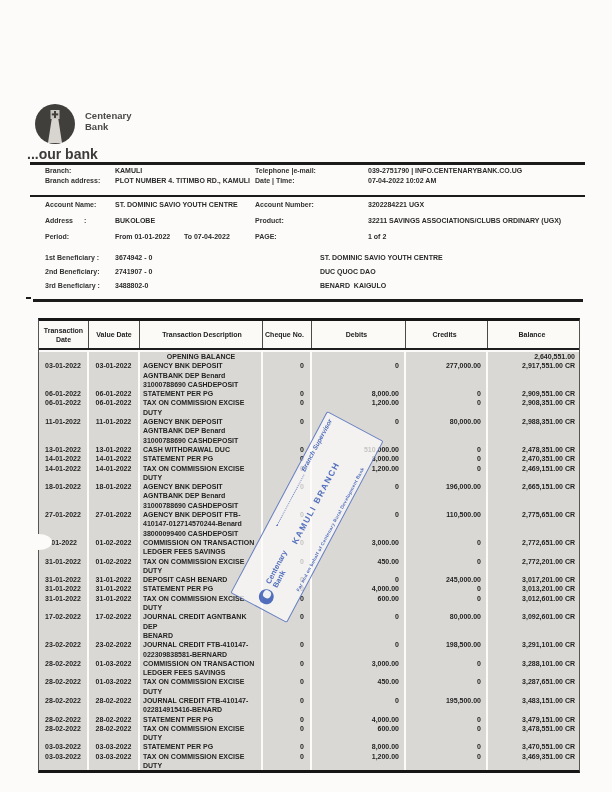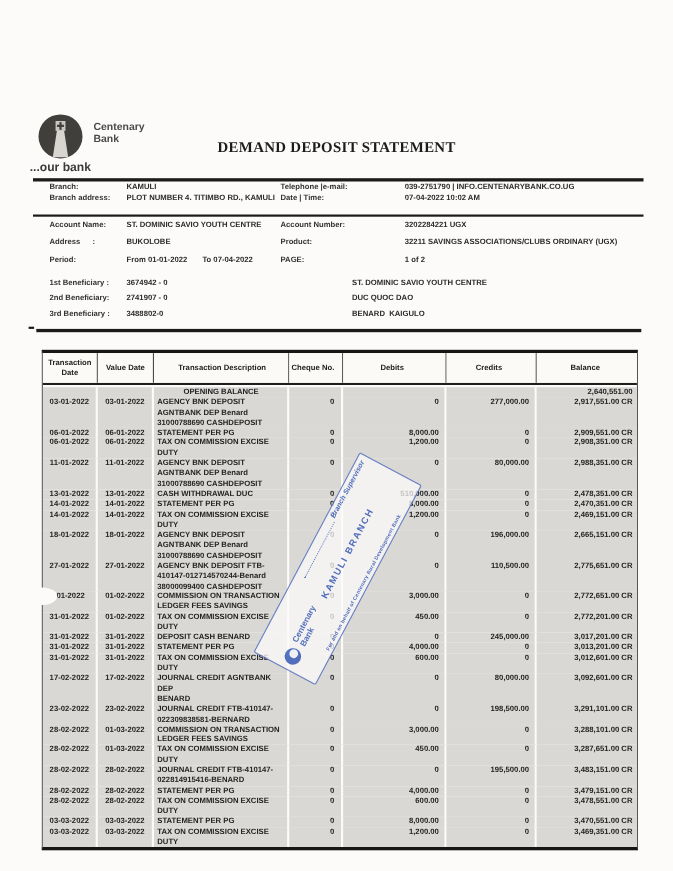--- a/index.html
+++ b/index.html
@@ -5,21 +5,21 @@
   html,body{margin:0;padding:0;background:#e8e8e8;}
   .page{position:relative;width:612px;height:792px;background:#fcfbfa;overflow:hidden;
         font-family:"Liberation Sans",sans-serif;color:#2f2f2f;}
   .abs{position:absolute;white-space:pre;}
   .lbl{font-size:7px;font-weight:600;color:#333;}
   .val{font-size:7px;font-weight:600;color:#2b2b2b;}
 
   
   .logo{position:absolute;left:34px;top:103px;width:42px;height:42px;}
   .brand{position:absolute;left:85px;top:110px;font-size:9.5px;font-weight:700;color:#4b4a48;line-height:11px;white-space:pre-line;}
-  .tagline{position:absolute;left:27px;top:146px;font-size:11px;font-weight:600;color:#3c3b39;}
+  .tagline{position:absolute;left:27px;top:146px;font-size:14px;font-weight:600;color:#3c3b39;}
   .title{position:absolute;left:0;right:0;top:126px;text-align:center;
          font-family:"Liberation Serif",serif;font-size:13.5px;font-weight:bold;color:#1c1c1c;letter-spacing:.3px;}
 
   .hr{position:absolute;left:30px;width:555px;background:#1b1b1b;}
   .hr1{top:162px;height:2.5px;}
   .hr2{top:195px;height:2px;}
   .hr3{top:299px;height:3px;left:33px;width:550px;}
   .dash{position:absolute;left:26px;top:297px;width:5px;height:2px;background:#1b1b1b;}
 
   
@@ -68,21 +68,20 @@
     <svg width="42" height="42" viewBox="0 0 42 42">
       <circle cx="21" cy="21" r="20" fill="#413f3c"></circle>
       <polygon points="14,40 28,40 24,14 18,14" fill="#d8d5d0"></polygon>
       <rect x="16.5" y="7" width="9" height="9" fill="#c9c6c1"></rect>
       <rect x="20" y="8" width="2" height="7" fill="#413f3c"></rect>
       <rect x="17.8" y="10.4" width="6.4" height="2" fill="#413f3c"></rect>
     </svg>
   </div>
   <div class="brand">Centenary
 Bank</div>
-  <div class="title">DEMAND DEPOSIT STATEMENT</div>
   <div class="tagline">...our bank</div>
 
   <div class="hr hr1"></div>
 
   <span class="abs lbl" style="left:45px;top:167px">Branch:</span>
   <span class="abs val" style="left:115px;top:167px">KAMULI</span>
   <span class="abs lbl" style="left:255px;top:167px">Telephone |e-mail:</span>
   <span class="abs val" style="left:368px;top:167px">039-2751790 | INFO.CENTENARYBANK.CO.UG</span>
   <span class="abs lbl" style="left:45px;top:177px">Branch address:</span>
   <span class="abs val" style="left:115px;top:177px">PLOT NUMBER 4. TITIMBO RD., KAMULI</span>

